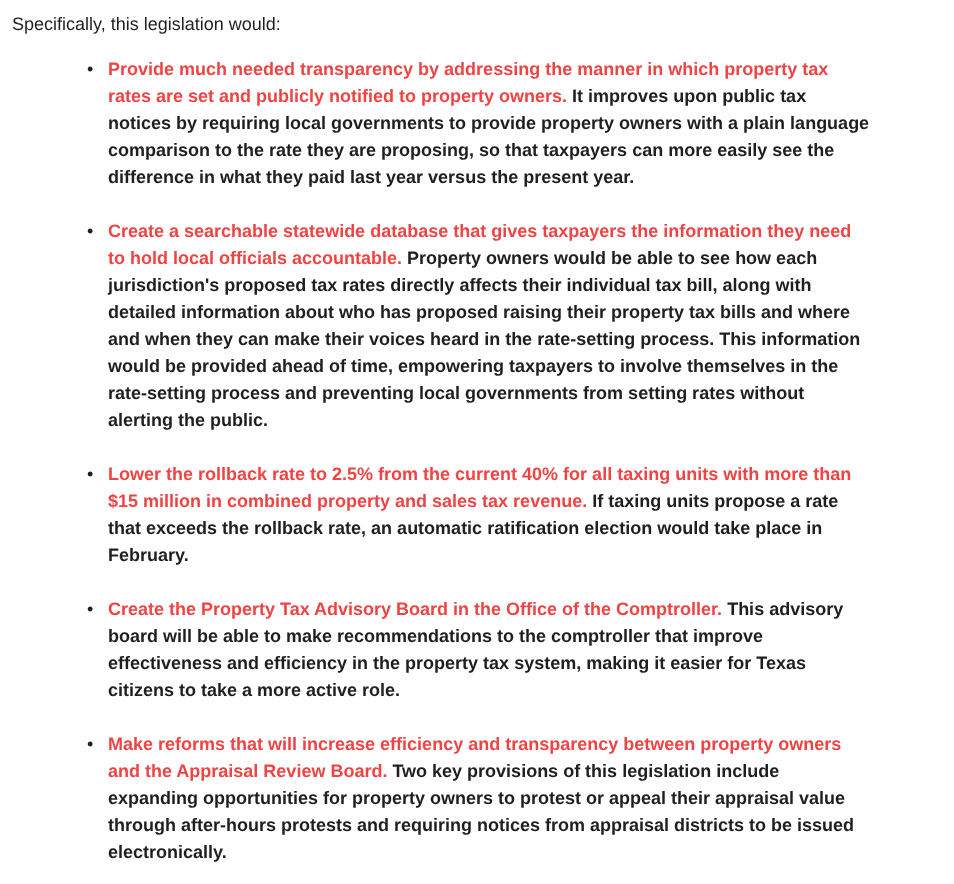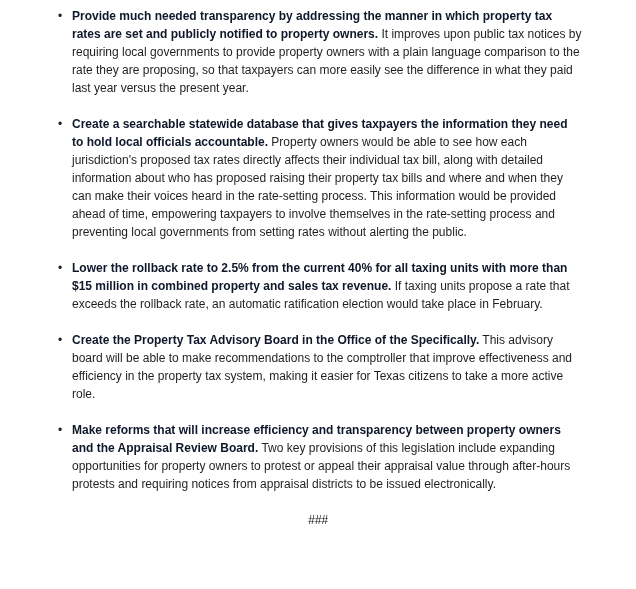--- a/index.html
+++ b/index.html
@@ -33,58 +33,59 @@
     margin: 0 0 18px 0;
   }
   .marker {
     position: absolute;
     left: -14px;
     top: 0;
     font-size: 12px;
   }
   .lead {
     font-weight: bold;
-    color: #0f172a;
+    color: #ef4444;
   }
   .rest {
-    font-weight: normal;
+    font-weight: bold;
   }
   .end-marker {
     margin: 10px 0 0 0;
     text-align: center;
     font-style: italic;
     color: #161616;
   }
 </style>
 </head>
 <body>
 
 <div class="doc">
 
+  <p class="intro">Specifically, this legislation would:</p>
 
   <ul class="bullets">
 
     <li>
       <span class="marker">•</span>
       <span class="lead">Provide much needed transparency by addressing the manner in which property tax rates are set and publicly notified to property owners.</span><span class="rest"> It improves upon public tax notices by requiring local governments to provide property owners with a plain language comparison to the rate they are proposing, so that taxpayers can more easily see the difference in what they paid last year versus the present year.</span>
     </li>
 
     <li>
       <span class="marker">•</span>
       <span class="lead">Create a searchable statewide database that gives taxpayers the information they need to hold local officials accountable.</span><span class="rest"> Property owners would be able to see how each jurisdiction's proposed tax rates directly affects their individual tax bill, along with detailed information about who has proposed raising their property tax bills and where and when they can make their voices heard in the rate-setting process. This information would be provided ahead of time, empowering taxpayers to involve themselves in the rate-setting process and preventing local governments from setting rates without alerting the public.</span>
     </li>
 
     <li>
       <span class="marker">•</span>
       <span class="lead">Lower the rollback rate to 2.5% from the current 40% for all taxing units with more than $15 million in combined property and sales tax revenue.</span><span class="rest"> If taxing units propose a rate that exceeds the rollback rate, an automatic ratification election would take place in February.</span>
     </li>
 
     <li>
       <span class="marker">•</span>
-      <span class="lead">Create the Property Tax Advisory Board in the Office of the Specifically.</span><span class="rest"> This advisory board will be able to make recommendations to the comptroller that improve effectiveness and efficiency in the property tax system, making it easier for Texas citizens to take a more active role.</span>
+      <span class="lead">Create the Property Tax Advisory Board in the Office of the Comptroller.</span><span class="rest"> This advisory board will be able to make recommendations to the comptroller that improve effectiveness and efficiency in the property tax system, making it easier for Texas citizens to take a more active role.</span>
     </li>
 
     <li>
       <span class="marker">•</span>
       <span class="lead">Make reforms that will increase efficiency and transparency between property owners and the Appraisal Review Board.</span><span class="rest"> Two key provisions of this legislation include expanding opportunities for property owners to protest or appeal their appraisal value through after-hours protests and requiring notices from appraisal districts to be issued electronically.</span>
     </li>
 
   </ul>
 
   <p class="end-marker">###</p>

